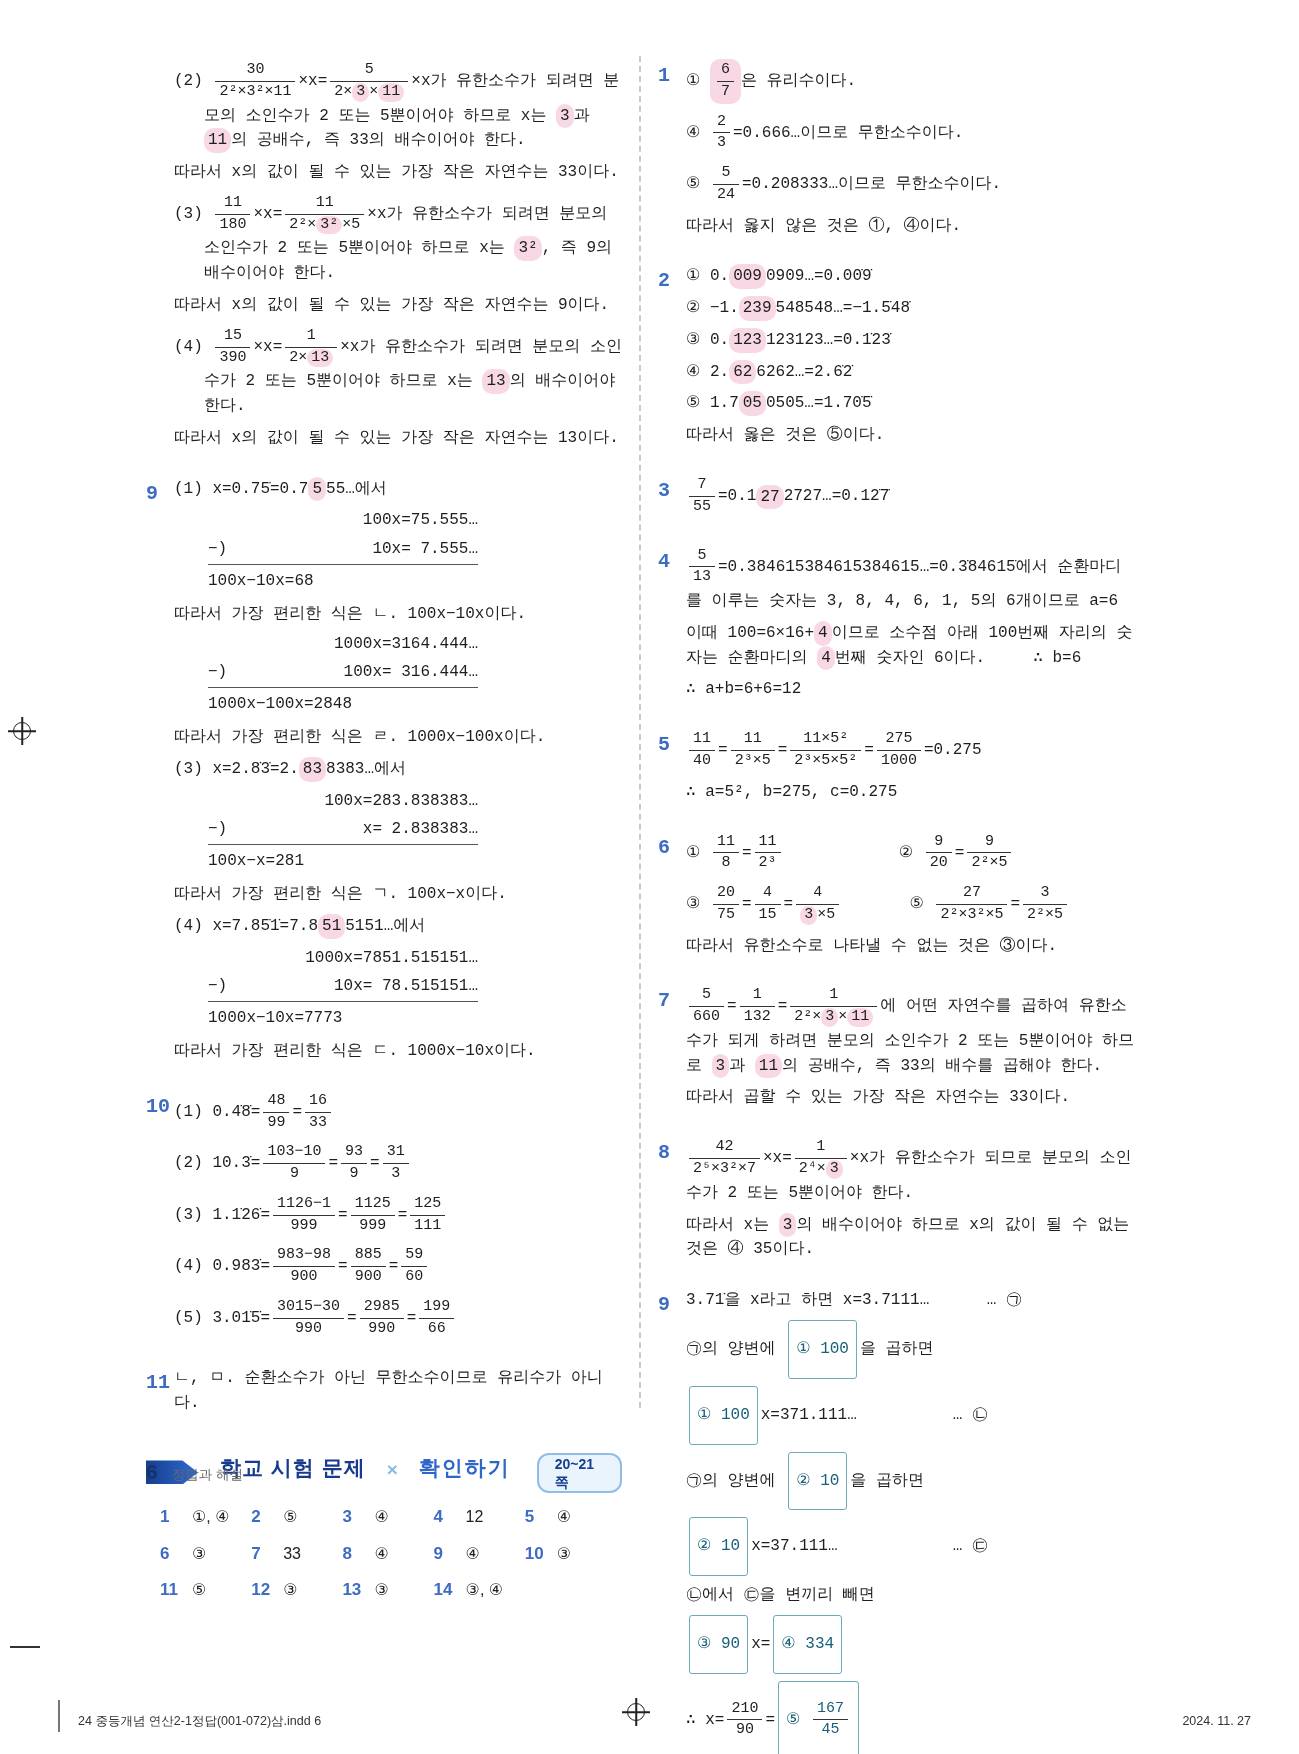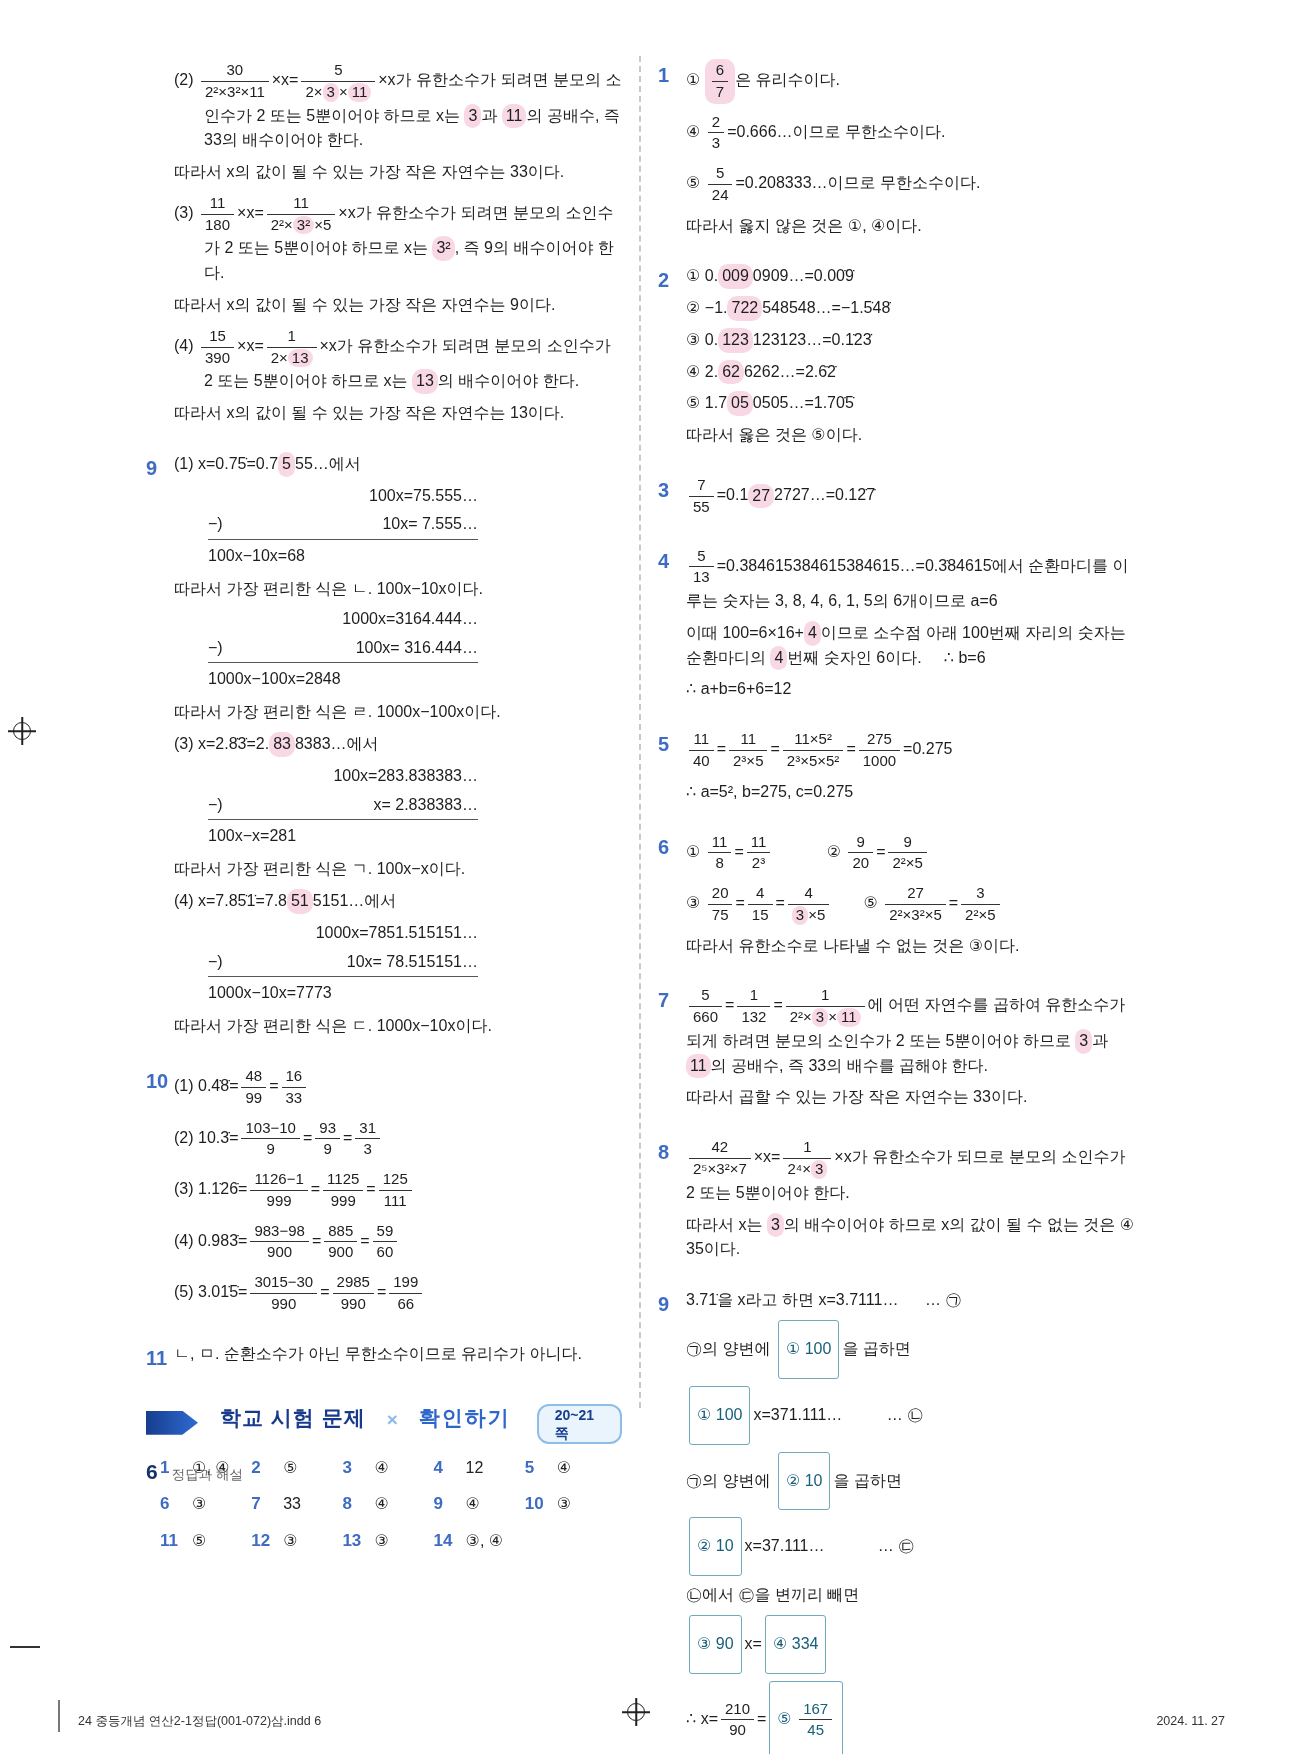--- a/index.html
+++ b/index.html
@@ -10,21 +10,21 @@
     position:relative; width:1299px; height:1754px; background:#ffffff;
     color:#1e1e1e; font-size:16px; line-height:1.55; overflow:hidden;
   }
 
   
   .col-left  { position:absolute; left:146px; top:52px;  width:476px; }
   .col-right { position:absolute; left:658px; top:52px;  width:478px; }
   .divider   { position:absolute; left:639px; top:56px;  height:1352px; border-left:2px dashed #c9c9c9; }
 
   
-  .block { position:relative; margin-bottom:26px; }
+  .block { position:relative; margin-bottom:26px;font-family:Liberation Mono, monospace; }
   .pnum  { position:absolute; left:0; top:1px; color:#3e6cc3; font-weight:700; font-size:20px; }
   .body  { margin-left:28px; }
 
   .line { margin:4px 0; }
   .line.item { padding-left:30px; text-indent:-30px; margin:7px 0; }
   .line.cont { margin:5px 0; }
   .line.p    { margin:7px 0; }
 
   
   .line.work  { width:270px; margin-left:34px; text-align:right; white-space:pre; }
@@ -64,21 +64,21 @@
   .ans-no  { color:#3e6cc3; font-weight:700; margin-right:12px; font-size:17px; min-width:20px; }
   .ans-val { color:#222; }
 
   
   .pagenum-row { position:absolute; left:146px; top:1456px; display:flex; align-items:baseline; }
   .pg-num   { font-weight:700; font-size:21px; color:#15326b; }
   .pg-label { margin-left:14px; font-size:13.5px; color:#666; }
 
   
   .print-footer-left  { position:absolute; left:78px;  top:1712px; font-size:12.5px; color:#333; }
-  .print-footer-right { position:absolute; right:74px; top:1712px; font-size:12.5px; color:#333; }
+  .print-footer-right { position:absolute; right:48px; top:1712px; font-size:12.5px; color:#333; }
   .footer-tick { position:absolute; left:58px; top:1700px; width:1.5px; height:32px; background:#777; }
   .trim-line   { position:absolute; left:10px; top:1646px; width:30px; height:1.5px; background:#333; }
 
   .regmark { position:absolute; width:18px; height:18px; }
   .regmark .circ { position:absolute; inset:0; border:1.5px solid #222; border-radius:50%; }
   .regmark::before { content:""; position:absolute; left:50%; top:-5px; bottom:-5px; width:1.5px;
                      background:#222; transform:translateX(-50%); }
   .regmark::after  { content:""; position:absolute; top:50%; left:-5px; right:-5px; height:1.5px;
                      background:#222; transform:translateY(-50%); }
   .regmark-left   { left:13px;  top:722px; }
@@ -291,21 +291,21 @@
               <span class="fnum">5</span>
               <span class="fden">24</span>
             </span>=0.208333…이므로 무한소수이다.</div>
           <div class="line p">따라서 옳지 않은 것은 ①, ④이다.</div>
         </div>
       </div>
       <div class="block">
         <span class="pnum">2</span>
         <div class="body">
           <div class="line item">① 0.<span class="hl">009</span>0909…=0.00̇9̇</div>
-          <div class="line item">② −1.<span class="hl">722</span>548548…=−1.5̇48̇</div>
+          <div class="line item">② −1.<span class="hl">239</span>548548…=−1.5̇48̇</div>
           <div class="line item">③ 0.<span class="hl">123</span>123123…=0.1̇23̇</div>
           <div class="line item">④ 2.<span class="hl">62</span>6262…=2.6̇2̇</div>
           <div class="line item">⑤ 1.7<span class="hl">05</span>0505…=1.70̇5̇</div>
           <div class="line p">따라서 옳은 것은 ⑤이다.</div>
         </div>
       </div>
       <div class="block">
         <span class="pnum">3</span>
         <div class="body">
           <div class="line p"><span class="frac">

